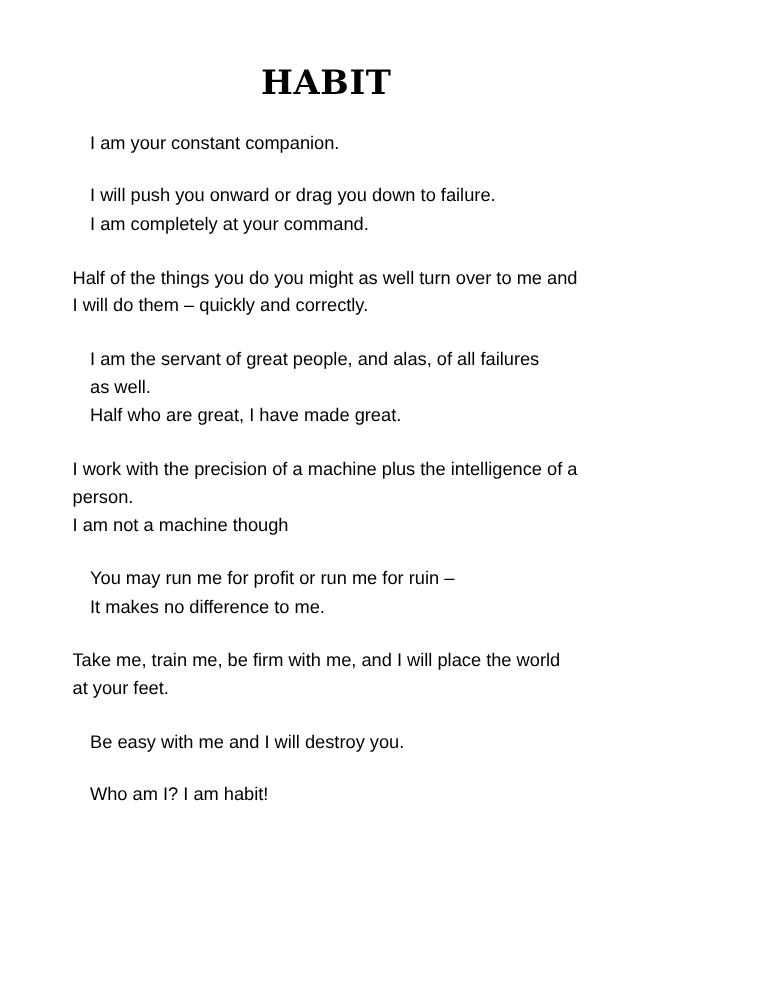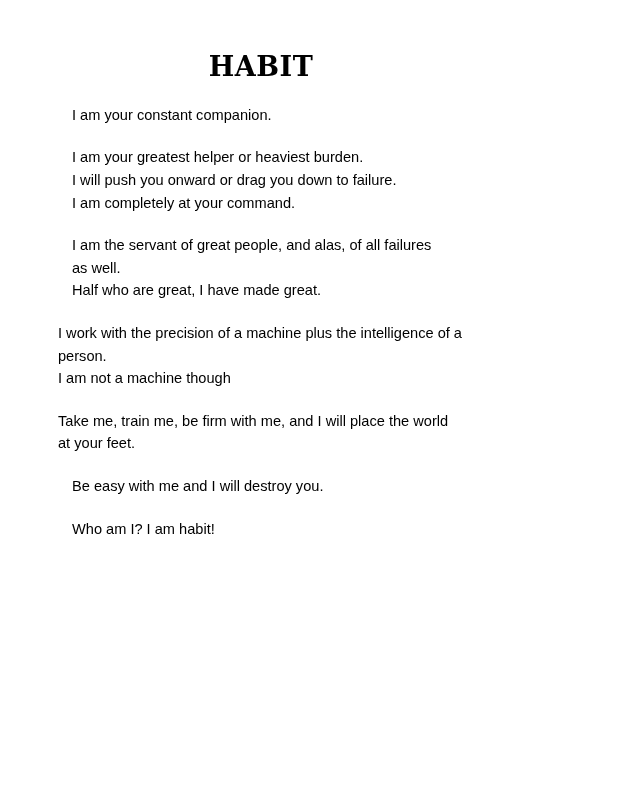--- a/index.html
+++ b/index.html
@@ -52,37 +52,43 @@
 <body>
 
 <div class="page">
   <h1 class="doc-title">HABIT</h1>
 
   <p class="stanza narrow">
     <span class="line">I am your constant companion.</span>
   </p>
 
   <p class="stanza narrow">
-    <span class="line">I am your greatest helper or heaviest burden.</span>
     <span class="line">I will push you onward or drag you down to failure.</span>
     <span class="line">I am completely at your command.</span>
   </p>
 
+  <p class="stanza wide">
+    <span class="line">Half of the things you do you might as well turn over to me and I will do them – quickly and correctly.</span>
+  </p>
 
 
   <p class="stanza narrow">
     <span class="line">I am the servant of great people, and alas, of all failures as well.</span>
     <span class="line">Half who are great, I have made great.</span>
   </p>
 
   <p class="stanza wide">
     <span class="line">I work with the precision of a machine plus the intelligence of a person.</span>
     <span class="line">I am not a machine though</span>
   </p>
 
+  <p class="stanza narrow">
+    <span class="line">You may run me for profit or run me for ruin –</span>
+    <span class="line">It makes no difference to me.</span>
+  </p>
 
   <p class="stanza wide">
     <span class="line">Take me, train me, be firm with me, and I will place the world at your feet.</span>
   </p>
 
   <p class="stanza narrow">
     <span class="line">Be easy with me and I will destroy you.</span>
   </p>
 
   <p class="stanza narrow">

